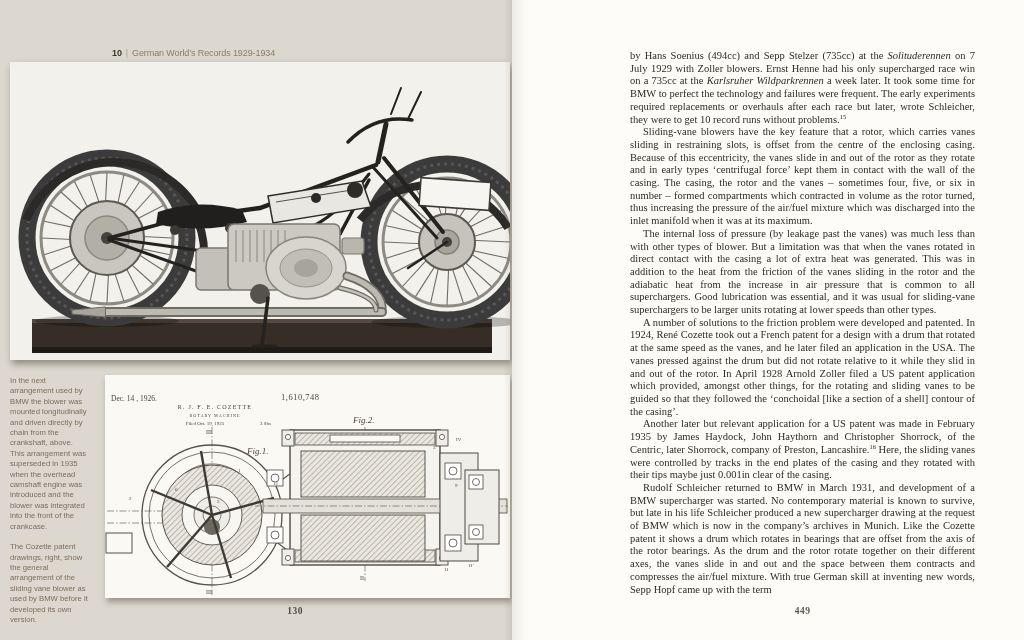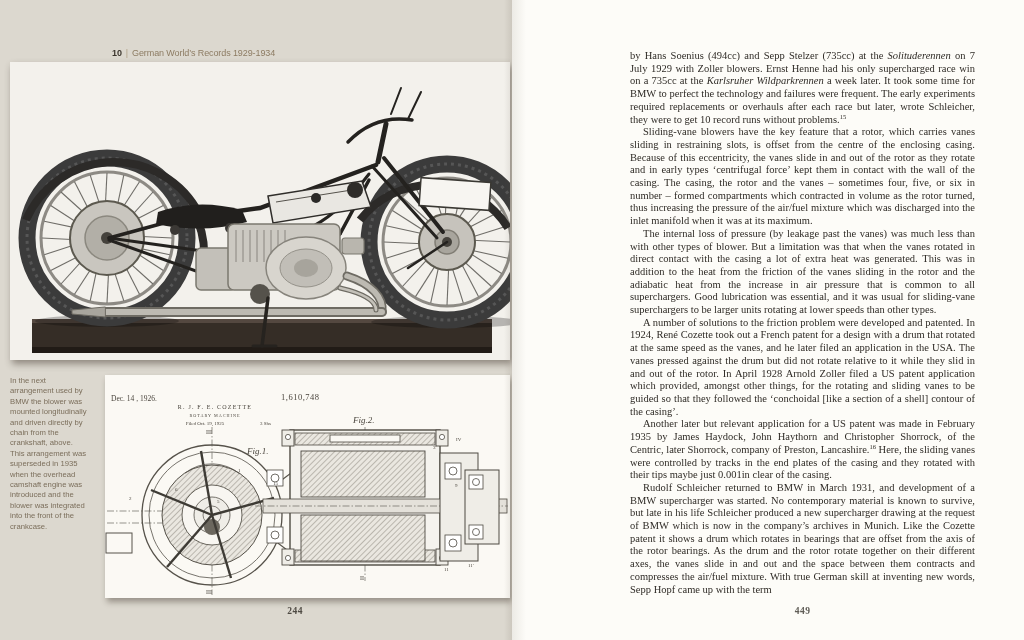--- a/index.html
+++ b/index.html
@@ -208,20 +208,21 @@
         </g>
 
         <g transform="rotate(4 445 132)">
           <rect x="410" y="118" width="70" height="28" fill="#f7f5f1" stroke="#3a3833" stroke-width="1.5"></rect>
         </g>
       </svg>
     </div>
 
     <div class="captions">
         <p>In the next arrangement used by BMW the blower was mounted longitudinally and driven directly by chain from the crankshaft, above. This arrangement was superseded in 1935 when the overhead camshaft engine was introduced and the blower was integrated into the front of the crankcase.</p>
+        <p>The Cozette patent drawings, right, show the general arrangement of the sliding vane blower as used by BMW before it developed its own version.</p>
       </div>
 
     <div class="patent">
       <svg viewBox="0 0 405 223">
         <defs>
           <pattern id="hatch" width="4" height="4" patternUnits="userSpaceOnUse" patternTransform="rotate(45)">
             <rect width="4" height="4" fill="#eae7e0"></rect>
             <line x1="0" y1="0" x2="0" y2="4" stroke="#8a867c" stroke-width="1"></line>
           </pattern>
         </defs>
@@ -318,21 +319,21 @@
             <text x="328" y="74">3'</text>
             <text x="350" y="112">9</text>
             <text x="339" y="196">11</text>
             <text x="363" y="192">11'</text>
             <text x="351" y="66">IV</text>
           </g>
         </g>
       </svg>
     </div>
 
-    <div class="pagenum pagenum-left">244</div>
+    <div class="pagenum pagenum-left">130</div>
   </div>
 
   <div class="page-right">
     <div class="textcol">
         <p class=""><span>by Hans Soenius (494cc) and Sepp Stelzer (735cc) at the </span><em>Solituderennen</em><span> on 7 July 1929 with Zoller blowers. Ernst Henne had his only supercharged race win on a 735cc at the </span><em>Karlsruher Wildparkrennen</em><span> a week later. It took some time for BMW to perfect the technology and failures were frequent. The early experiments required replacements or overhauls after each race but later, wrote Schleicher, they were to get 10 record runs without problems.</span><sup>15</sup></p>
         <p class="indent"><span>Sliding-vane blowers have the key feature that a rotor, which carries vanes sliding in restraining slots, is offset from the centre of the enclosing casing. Because of this eccentricity, the vanes slide in and out of the rotor as they rotate and in early types ‘centrifugal force’ kept them in contact with the wall of the casing. The casing, the rotor and the vanes – sometimes four, five, or six in number – formed compartments which contracted in volume as the rotor turned, thus increasing the pressure of the air/fuel mixture which was discharged into the inlet manifold when it was at its maximum.</span></p>
         <p class="indent"><span>The internal loss of pressure (by leakage past the vanes) was much less than with other types of blower. But a limitation was that when the vanes rotated in direct contact with the casing a lot of extra heat was generated. This was in addition to the heat from the friction of the vanes sliding in the rotor and the adiabatic heat from the increase in air pressure that is common to all superchargers. Good lubrication was essential, and it was usual for sliding-vane superchargers to be larger units rotating at lower speeds than other types.</span></p>
         <p class="indent"><span>A number of solutions to the friction problem were developed and patented. In 1924, René Cozette took out a French patent for a design with a drum that rotated at the same speed as the vanes, and he later filed an application in the USA. The vanes pressed against the drum but did not rotate relative to it while they slid in and out of the rotor. In April 1928 Arnold Zoller filed a US patent application which provided, amongst other things, for the rotating and sliding vanes to be guided so that they followed the ‘conchoidal [like a section of a shell] contour of the casing’.</span></p>
         <p class="indent"><span>Another later but relevant application for a US patent was made in February 1935 by James Haydock, John Haythorn and Christopher Shorrock, of the Centric, later Shorrock, company of Preston, Lancashire.</span><sup>16</sup><span> Here, the sliding vanes were controlled by tracks in the end plates of the casing and they rotated with their tips maybe just 0.001in clear of the casing.</span></p>
         <p class="indent"><span>Rudolf Schleicher returned to BMW in March 1931, and development of a BMW supercharger was started. No contemporary material is known to survive, but late in his life Schleicher produced a new supercharger drawing at the request of BMW which is now in the company’s archives in Munich. Like the Cozette patent it shows a drum which rotates in bearings that are offset from the axis of the rotor bearings. As the drum and the rotor rotate together on their different axes, the vanes slide in and out and the space between them contracts and compresses the air/fuel mixture. With true German skill at inventing new words, Sepp Hopf came up with the term</span></p>

